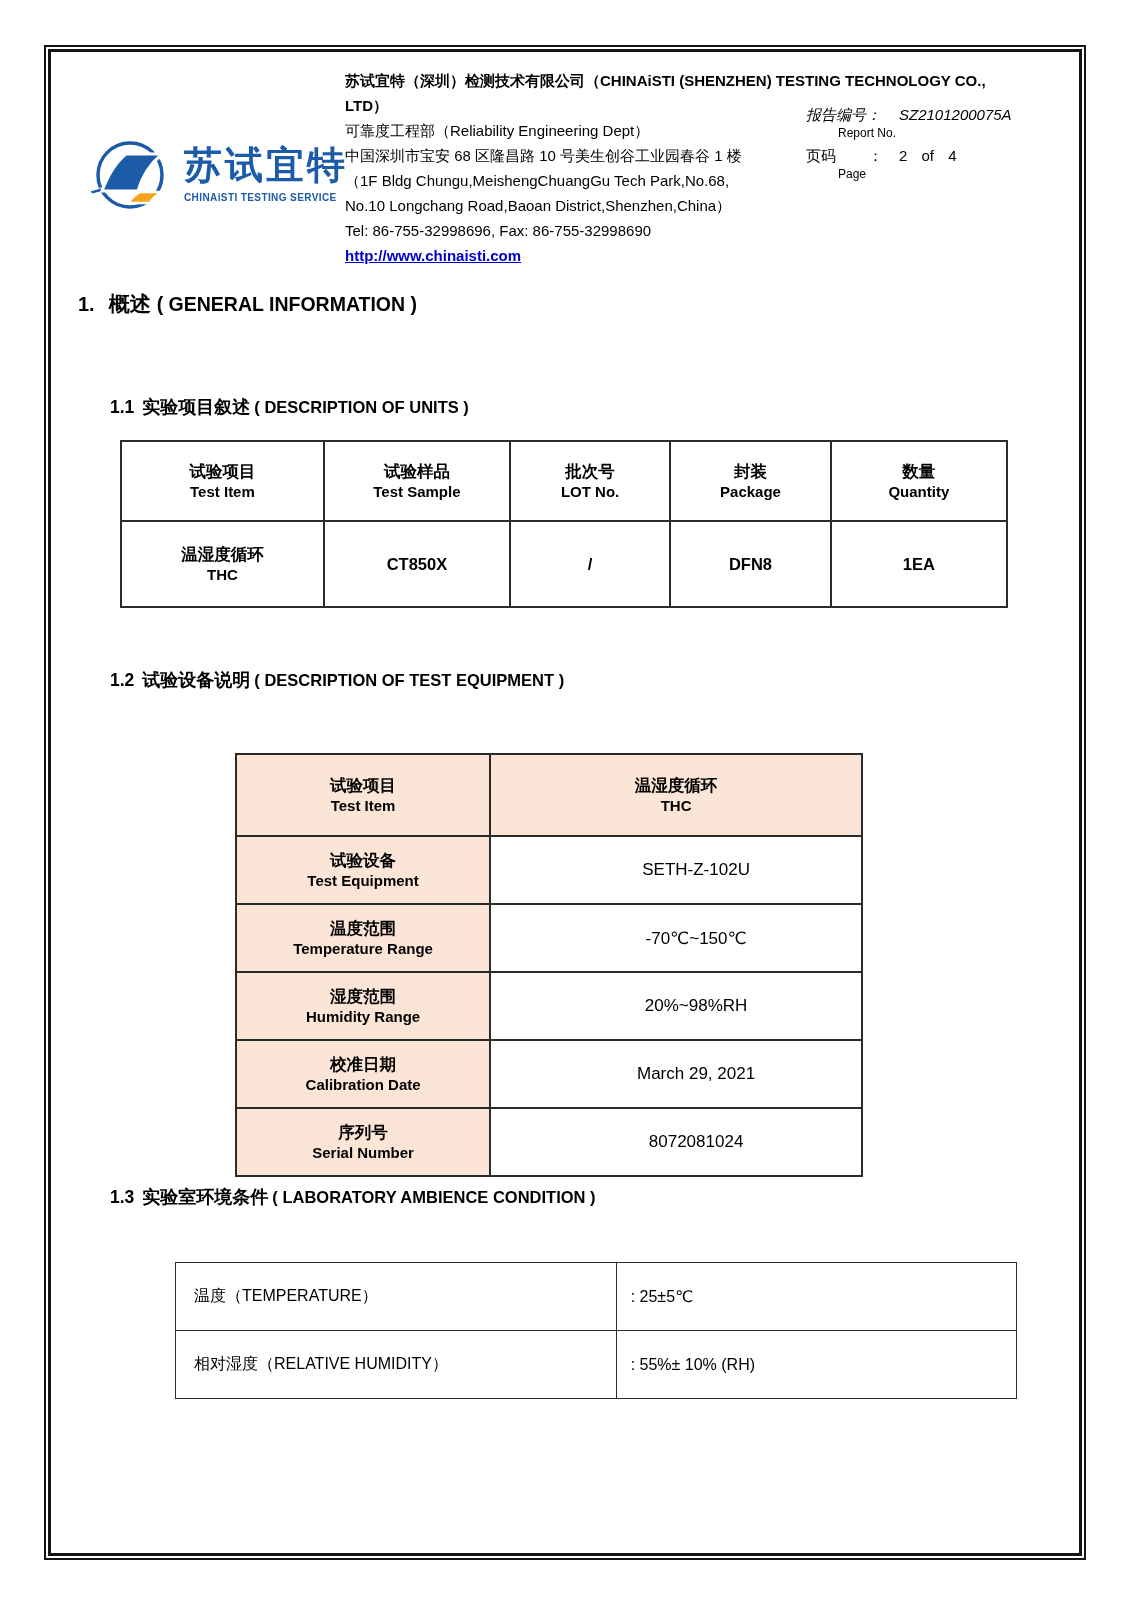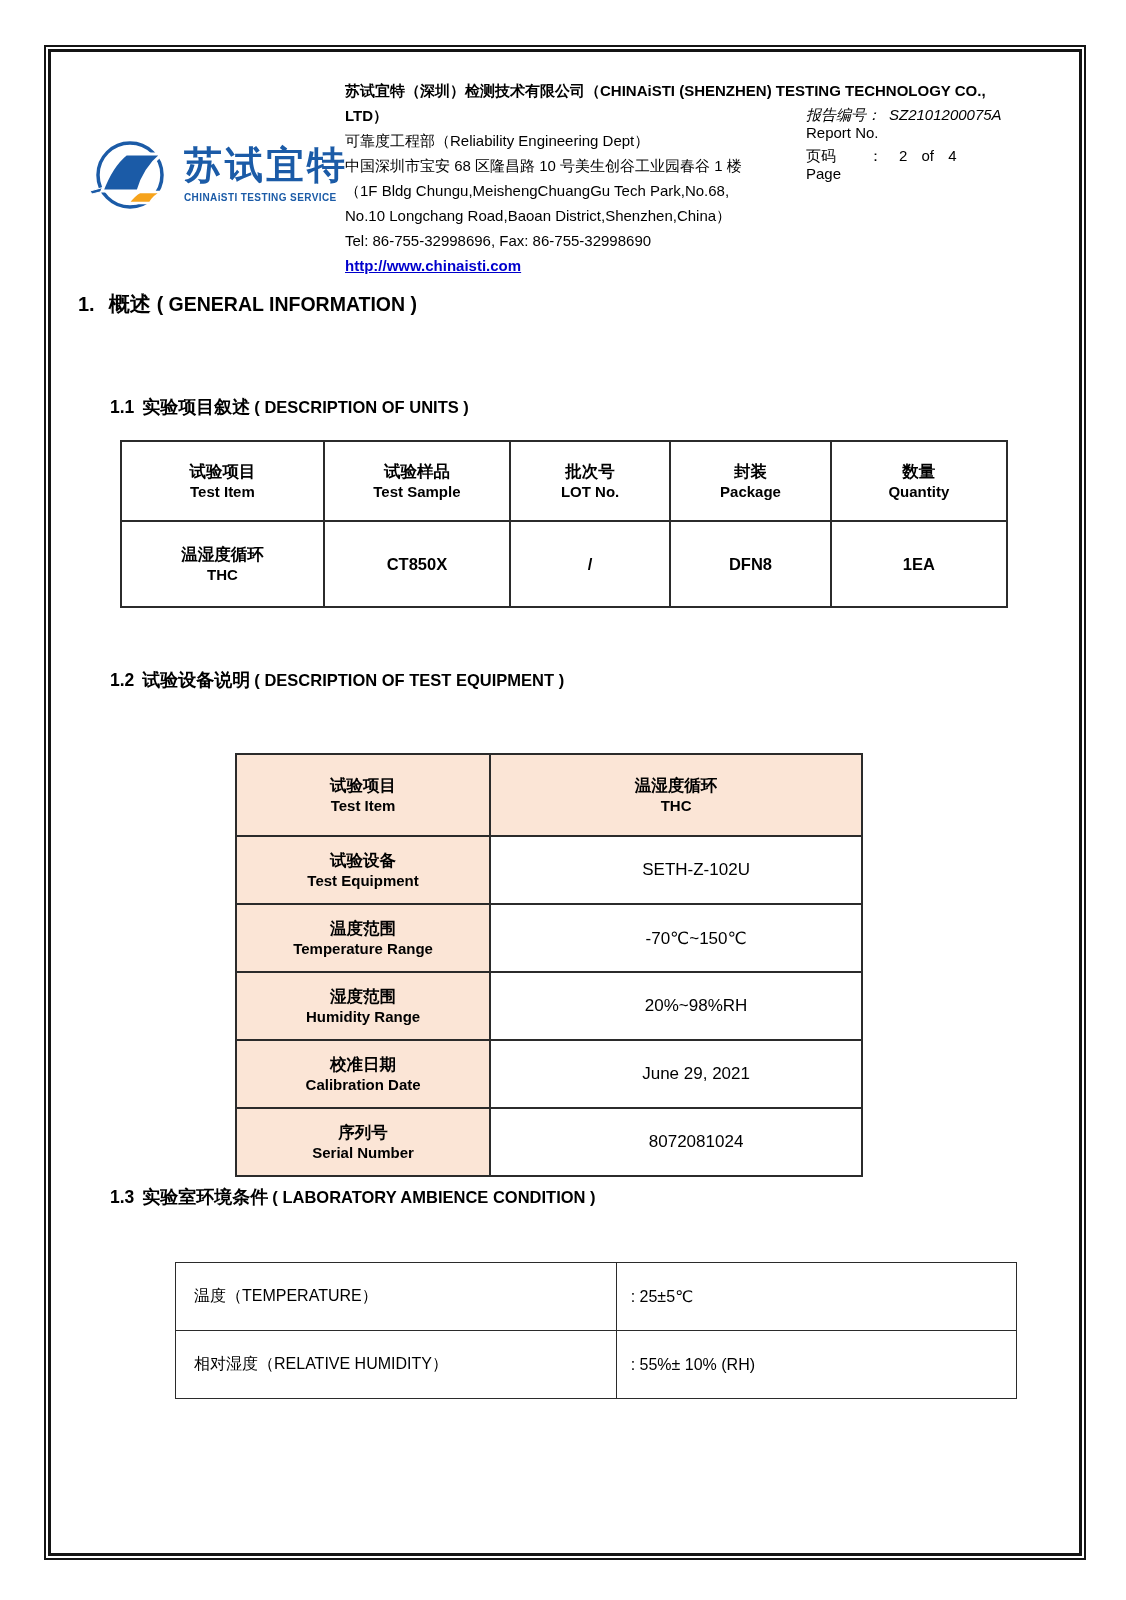--- a/index.html
+++ b/index.html
@@ -12,33 +12,33 @@
   .frame{position:absolute;left:44px;top:45px;width:1038px;height:1511px;border:2px solid #141414;}
   .frame-inner{position:absolute;left:2px;top:2px;right:2px;bottom:2px;border:3px solid #141414;}
 
   
   .logo{position:absolute;left:90px;top:133px;display:flex;align-items:center;gap:6px;}
   .logo-text{display:flex;flex-direction:column;}
   .logo-text .cn{color:var(--brand-blue,#1b5ba7);font-size:38px;font-weight:bold;letter-spacing:3px;line-height:42px;}
   .logo-text .en{color:var(--brand-blue,#1b5ba7);font-size:10px;font-weight:bold;letter-spacing:0.4px;margin-top:2px;}
 
   
-  .header-info{position:absolute;left:345px;top:78px;width:672px;font-size:15px;line-height:25px;}
+  .header-info{position:absolute;left:345px;top:68px;width:672px;font-size:15px;line-height:25px;}
   .company{font-weight:bold;}
   .weblink{color:var(--link-blue,#0000cc);font-weight:bold;text-decoration:underline;line-height:22px;display:inline-block;}
 
   .report-block{position:absolute;left:806px;top:106px;font-size:15px;line-height:18px;}
   .report-line{display:flex;align-items:flex-end;font-style:italic;}
   .report-line .lbl{white-space:nowrap;}
-  .report-line .val{margin-left:8px;}
+  .report-line .val{margin-left:18px;}
   .page-line{display:flex;align-items:baseline;margin-top:7px;}
   .page-line .lbl{width:52px;}
   .page-line .colon{margin:0 16px 0 10px;}
   .page-line .val{word-spacing:10px;}
-  .sub{font-size:15px;line-height:14px;margin-top:2px;}
+  .sub{font-size:12px;line-height:14px;margin-top:2px;margin-left:32px;}
 
   
   .h1{position:absolute;left:78px;top:290px;font-weight:bold;}
   .h1 .num{font-size:20px;margin-right:14px;}
   .h1 .cn-part{font-size:21px;margin-right:6px;}
   .h1 .en-part{font-size:19.5px;}
   .h2{position:absolute;left:110px;font-weight:bold;}
   .h2 .num{font-size:17.5px;margin-right:8px;}
   .h2 .cn-part{font-size:18px;margin-right:4px;}
   .h2 .en-part{font-size:16.5px;}
@@ -210,21 +210,21 @@
       <div class="cn">湿度范围</div>
       <div class="en">Humidity Range</div>
     </td>
     <td class="val">20%~98%RH</td>
   </tr>
   <tr>
     <td class="lab">
       <div class="cn">校准日期</div>
       <div class="en">Calibration Date</div>
     </td>
-    <td class="val">June 29, 2021</td>
+    <td class="val">March 29, 2021</td>
   </tr>
   <tr>
     <td class="lab">
       <div class="cn">序列号</div>
       <div class="en">Serial Number</div>
     </td>
     <td class="val">8072081024</td>
   </tr>
 </tbody>
   </table>

